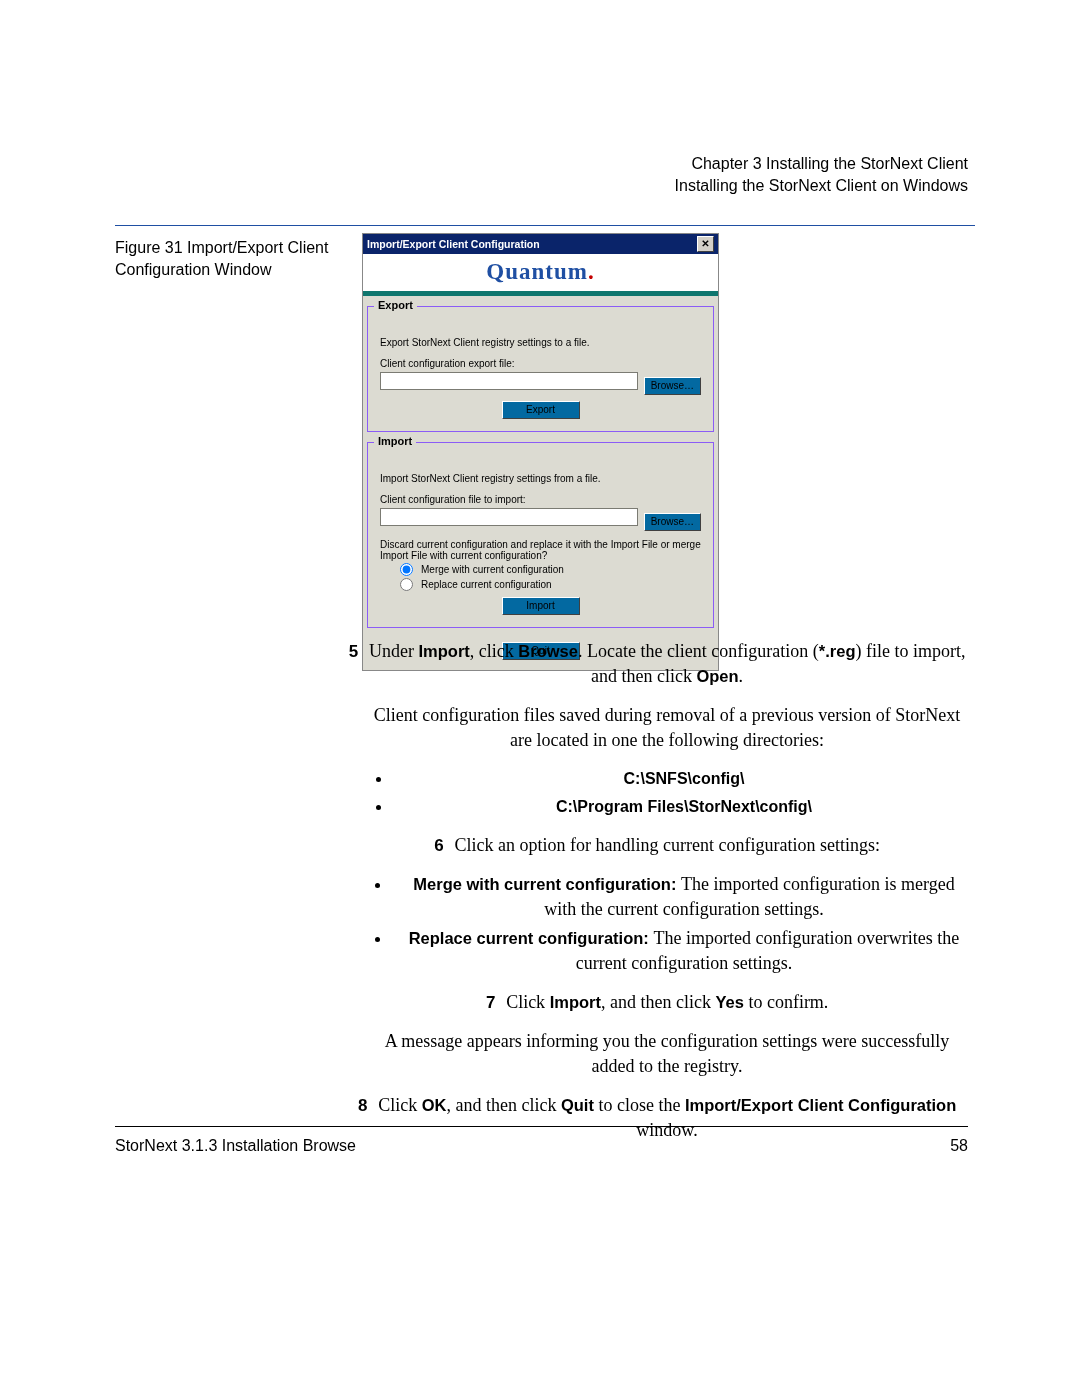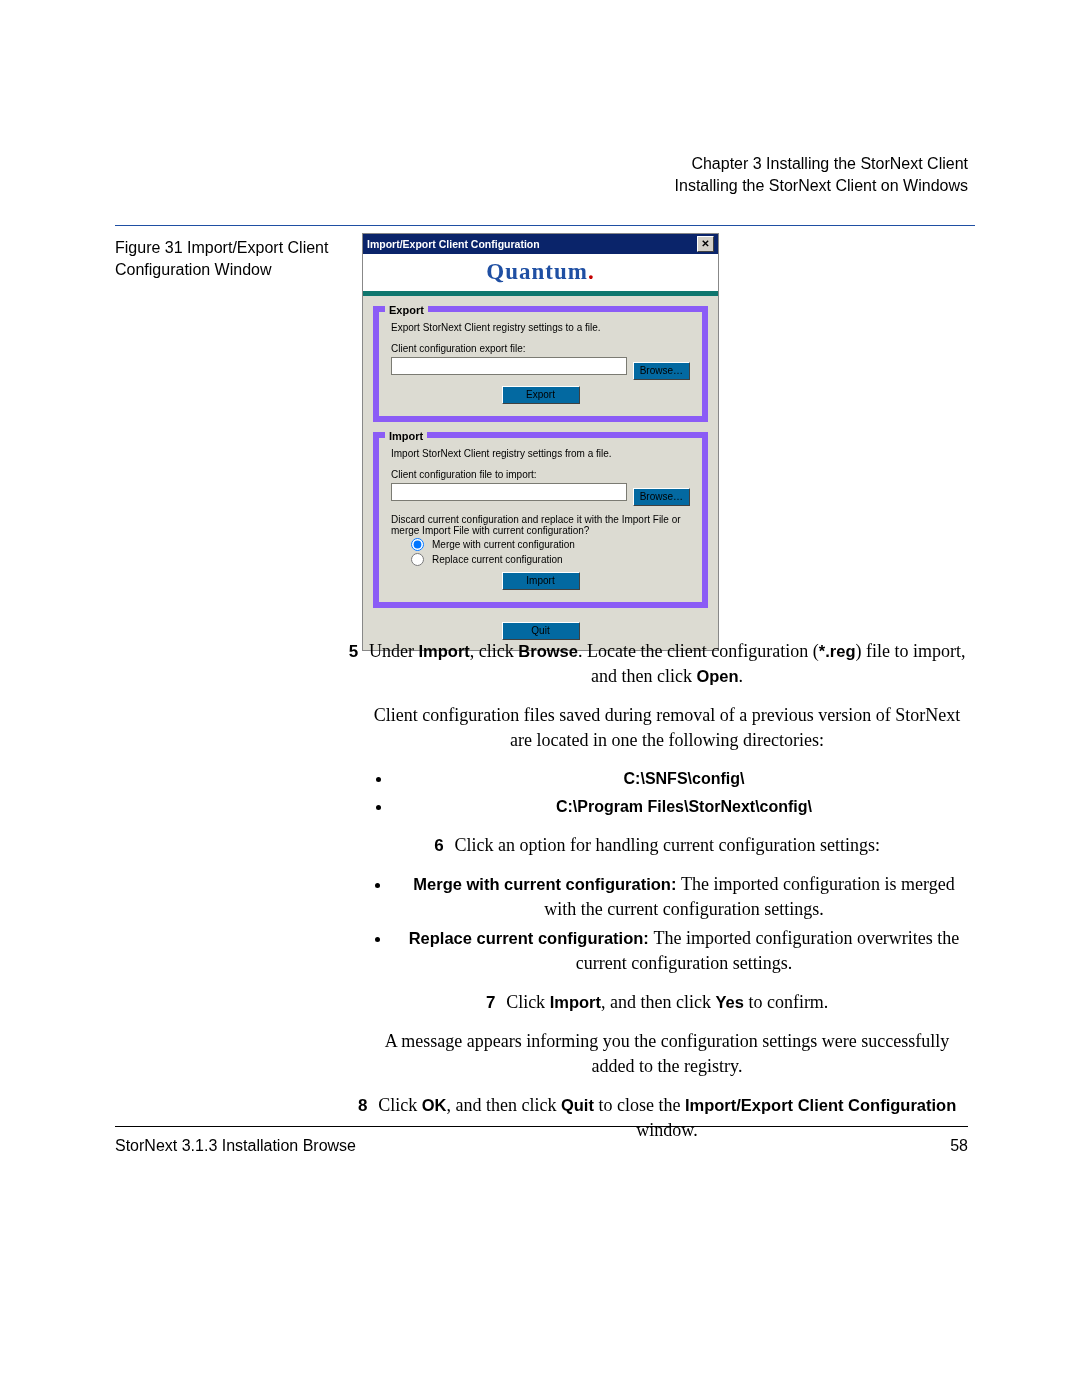--- a/index.html
+++ b/index.html
@@ -74,24 +74,24 @@
     text-align:center;
     padding:6px 0 8px;
   }
   .brand-strip span{
     font:bold 23px/23px Georgia,serif;
     color:#1f4fa3;
     letter-spacing:1px;
   }
   .brand-strip span.dot{color:#c40000;}
   .group{
-    margin:10px 10px;
-    border:6px solid #8b5cf6;
+    margin:10px 4px;
+    border:1px solid #8b5cf6;
     position:relative;
-    padding:10px 12px 12px;
+    padding:30px 12px 12px;
   }
   .group-legend{
     position:absolute;
     top:-8px;left:6px;
     background:#dcdbd2;
     padding:0 4px;
     font-weight:bold;
     font-size:11px;
   }
   .win-input{

